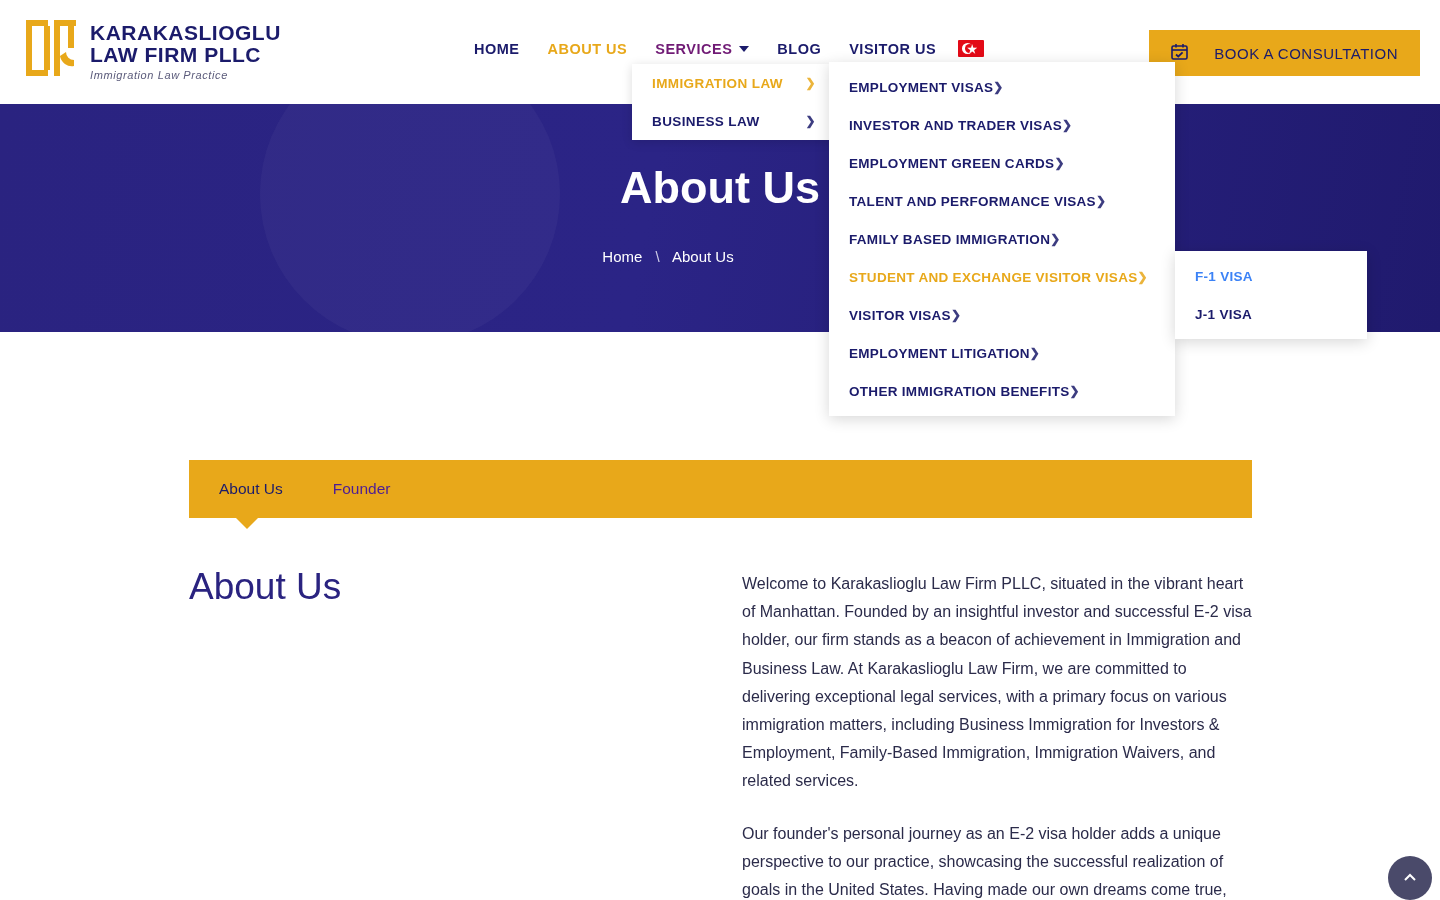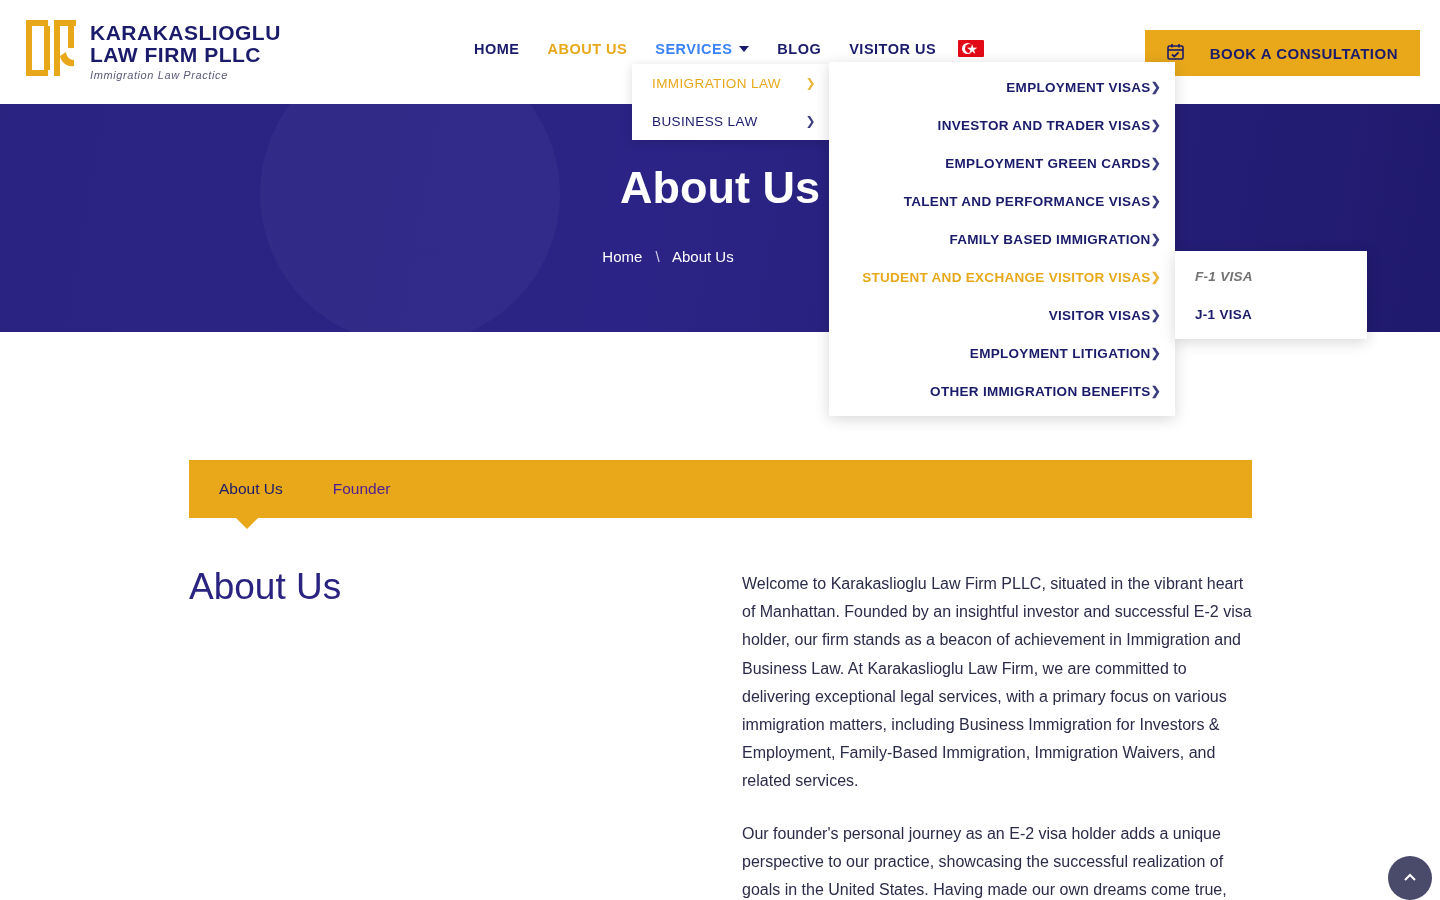--- a/index.html
+++ b/index.html
@@ -60,21 +60,21 @@
   .nav-item {
     color: #1b1b6b;
     padding: 0 14px;
     cursor: pointer;
     display: flex;
     align-items: center;
     gap: 7px;
     white-space: nowrap;
   }
   .nav-item.active { color: #e8a81a; }
-  .nav-item.services { color: #3b82f6; }
+  .nav-item.services { color: #701a75; }
   .caret {
     width: 0; height: 0;
     border-left: 5px solid transparent;
     border-right: 5px solid transparent;
     border-top: 6px solid #1b1b6b;
     display: inline-block;
   }
   .flag {
     width: 26px; height: 17px;
     background: #e30a17;
@@ -104,21 +104,21 @@
     background: #e30a17;
   }
 
   .cta {
     position: absolute;
     right: 20px; top: 30px;
     height: 46px;
     background: #e8a81a;
     color: #1b1b6b;
     font-size: 15px;
-    font-weight: bold;
+    font-weight: normal;
     letter-spacing: 0.5px;
     display: flex;
     align-items: center;
     gap: 26px;
     padding: 0 22px;
     cursor: pointer;
   }
 
   
   .hero {
@@ -164,42 +164,42 @@
     background: #ffffff;
     box-shadow: 0 2px 10px rgba(0,0,0,0.14);
     z-index: 80;
   }
   .dd-level1 .row {
     height: 38px;
     display: flex;
     align-items: center;
     padding: 0 14px 0 20px;
     font-size: 13.5px;
-    font-weight: normal;
+    font-weight: bold;
     letter-spacing: 0.4px;
     color: #1b1b6b;
     cursor: pointer;
     justify-content: space-between;
   }
   .dd-level1 .row.active { color: #e8a81a; }
 
   .dd-level2 {
     position: absolute;
     left: 829px; top: 62px;
     width: 346px;
     background: #ffffff;
     box-shadow: 0 3px 14px rgba(0,0,0,0.16);
     z-index: 80;
     padding: 6px 0;
   }
   .dd-level2 .row {
     height: 38px;
     display: flex;
     align-items: center;
-    justify-content: flex-end;
+    justify-content: flex-start;
     padding: 0 14px 0 20px;
     font-size: 13.5px;
     font-weight: bold;
     letter-spacing: 0.3px;
     color: #1b1b6b;
     cursor: pointer;
   }
   .dd-level2 .row.active { color: #e8a81a; }
 
   .dd-level3 {
@@ -215,21 +215,21 @@
     height: 38px;
     display: flex;
     align-items: center;
     padding: 0 20px;
     font-size: 13.5px;
     font-weight: bold;
     letter-spacing: 0.3px;
     color: #1b1b6b;
     cursor: pointer;
   }
-  .dd-level3 .row.active { color: #737373; font-style: italic; }
+  .dd-level3 .row.active { color: #3b82f6; }
 
   .chev {
     color: #1b1b6b;
     font-size: 12px;
     opacity: 0.85;
   }
   .row.active .chev { color: #e8a81a; }
 
   
   .tabbar {

